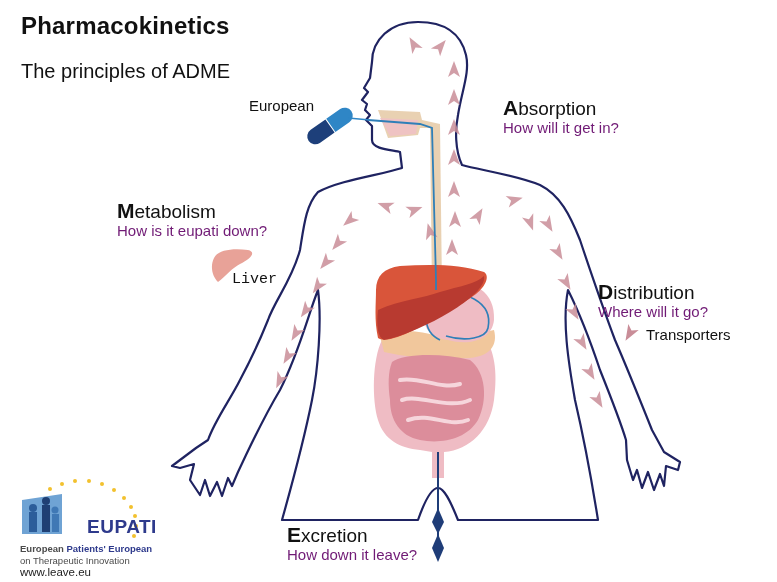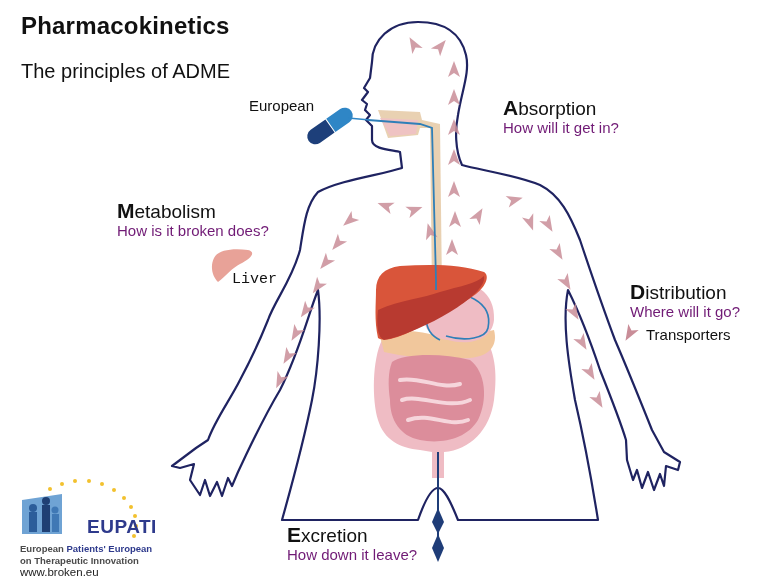--- a/index.html
+++ b/index.html
@@ -7,21 +7,21 @@
   .abs { position: absolute; }
   .title { left: 21px; top: 12px; font-size: 24px; font-weight: bold; color: #111; letter-spacing: 0.2px; }
   .subtitle { left: 21px; top: 60px; font-size: 20px; color: #111; }
   .stage-head { font-size: 19px; line-height: 22px; color: #111; white-space: nowrap; }
   .stage-head b { font-weight: bold; font-size: 21px; }
   .stage-sub { font-size: 15px; line-height: 16px; color: #701a75; white-space: nowrap; }
   .label { font-size: 15px; color: #111; white-space: nowrap; }
   svg.body { position: absolute; left: 0; top: 0; }
   .logo-text1 { left: 20px; top: 543px; font-size: 9.5px; font-weight: bold; color: #4b4b4b; white-space: nowrap; }
   .logo-text1 span { color: #2e3a8c; }
-  .logo-text2 { left: 20px; top: 555px; font-size: 9.5px; color: #4b4b4b; white-space: nowrap; font-weight: bold; }
+  .logo-text2 { left: 20px; top: 555px; font-size: 9.5px; color: #4b4b4b; white-space: nowrap; }
   .logo-url { left: 20px; top: 566px; font-size: 11.5px; color: #222; white-space: nowrap; }
   .logo-word { left: 68px; top: 516px; font-size: 19px; font-weight: bold; color: #2e3a8c; letter-spacing: 0.5px; margin-left: 19px; }
 </style>
 </head>
 <body>
 
 <div class="abs title">Pharmacokinetics</div>
 <div class="abs subtitle">The principles of ADME</div>
 
 <svg class="body" width="777" height="582" viewBox="0 0 777 582">
@@ -162,31 +162,31 @@
 
 <div class="abs label" style="left:249px; top:97px;">European</div>
 
 <div class="abs" style="left:503px; top:97px;">
   <div class="stage-head"><b>A</b><span>bsorption</span></div>
   <div class="stage-sub">How will it get in?</div>
 </div>
 
 <div class="abs" style="left:117px; top:200px;">
   <div class="stage-head"><b>M</b><span>etabolism</span></div>
-  <div class="stage-sub">How is it broken does?</div>
+  <div class="stage-sub">How is it eupati down?</div>
 </div>
 <div class="abs label" style="left:232px; top:271px;font-family:Liberation Mono, monospace;">Liver</div>
 
-<div class="abs" style="left:598px; top:281px;margin-left:32px;">
+<div class="abs" style="left:598px; top:281px;">
   <div class="stage-head"><b>D</b><span>istribution</span></div>
   <div class="stage-sub">Where will it go?</div>
 </div>
 <div class="abs label" style="left:646px; top:326px;">Transporters</div>
 
 <div class="abs" style="left:287px; top:524px;">
   <div class="stage-head"><b>E</b><span>xcretion</span></div>
   <div class="stage-sub">How down it leave?</div>
 </div>
 
 <div class="abs logo-word">EUPATI</div>
 <div class="abs logo-text1"><span style="color:#4b4b4b">European </span><span>Patients' European</span></div>
 <div class="abs logo-text2">on Therapeutic Innovation</div>
-<div class="abs logo-url">www.broken.eu</div>
+<div class="abs logo-url">www.leave.eu</div>
 
 </body></html>

